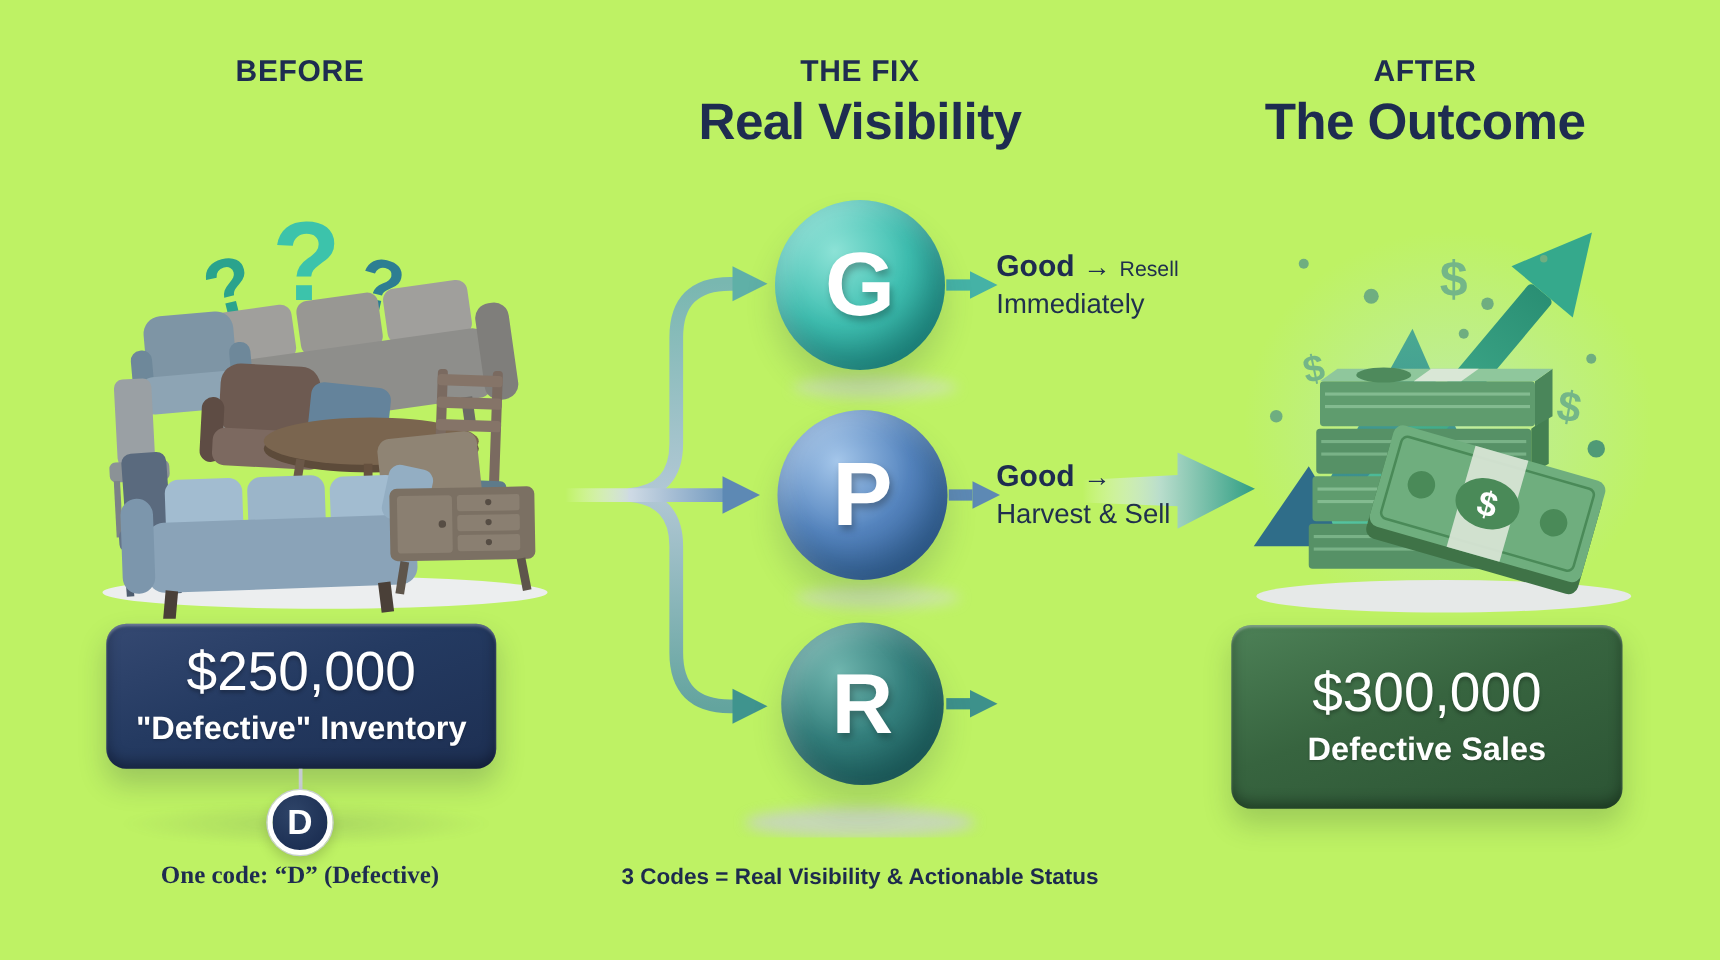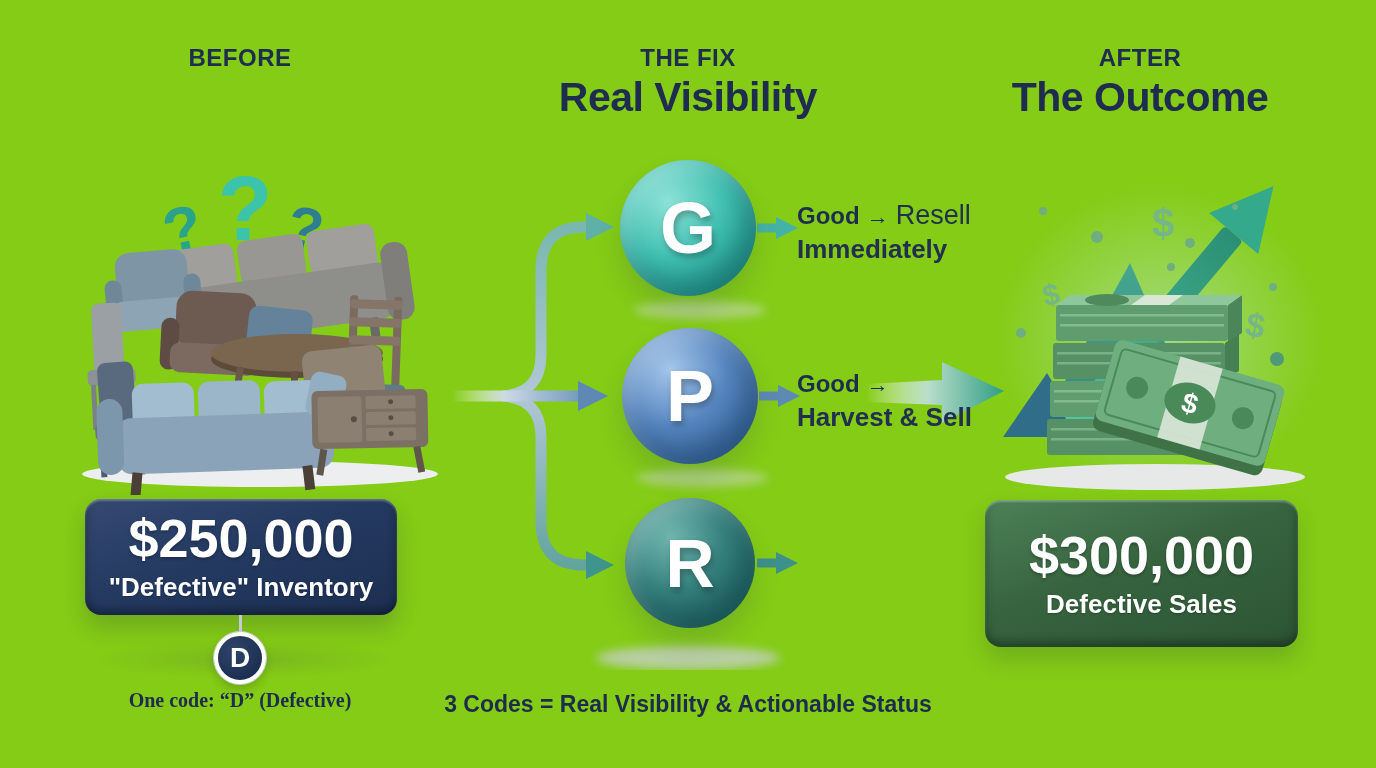--- a/index.html
+++ b/index.html
@@ -1,16 +1,16 @@
 <!DOCTYPE html>
 <html><head>
 <meta charset="utf-8">
 <style>
   html,body{margin:0;padding:0;background:#fff;}
-  .stage{position:relative;width:1376px;height:768px;background:#84cc16;overflow:hidden;
+  .stage{position:relative;width:1376px;height:768px;background:#bef264;overflow:hidden;
          font-family:"Liberation Sans",sans-serif;color:#1e2c50;}
 
   
   .col-header{position:absolute;width:400px;text-align:center;color:#1e2c50;}
   #hdr-before{left:40px;top:44px;}
   #hdr-fix{left:488px;top:44px;}
   #hdr-after{left:940px;top:44px;}
   .eyebrow{font-size:24px;font-weight:700;letter-spacing:.5px;}
   .col-title{font-size:41px;font-weight:800;margin-top:2px;letter-spacing:-.5px;}
 
@@ -32,50 +32,50 @@
   #sphere-r{left:625px;top:498px;width:130px;height:130px;font-size:68px;
             background:radial-gradient(circle at 35% 30%, #6fb5ae 0%, #337f7c 45%, #226663 78%, #1c5855 100%);}
 
   
   .node-label{position:absolute;color:#1e2c50;line-height:1.1;}
   #label-good{left:797px;top:201px;}
   #label-parts{left:797px;top:369px;}
   #label-repair{left:797px;top:538px;}
   .nl1{font-size:24px;font-weight:700;}
   .nl1 .arr{font-weight:400;font-size:22px;margin:0 7px;}
-  .nl1 .rest{font-weight:400;font-size:27px;color:#20304e;}
-  .nl2{font-size:26px;font-weight:700;color:#20304e;margin-top:4px;}
+  .nl1 .rest{font-weight:400;font-size:17px;color:#20304e;}
+  .nl2{font-size:22px;font-weight:400;color:#20304e;margin-top:4px;}
 
   
   .badge{position:absolute;border-radius:16px;display:flex;flex-direction:column;
          align-items:center;justify-content:center;color:#fff;}
   #badge-defective{left:85px;top:499px;width:312px;height:116px;
          background:linear-gradient(160deg,#354972 0%,#243a61 45%,#1d2f52 100%);
          box-shadow:inset 0 2px 2px rgba(255,255,255,.28), inset 0 -5px 10px rgba(0,0,10,.38), 0 12px 22px rgba(30,45,70,.22);}
   #badge-profit{left:985px;top:500px;width:313px;height:147px;
          background:linear-gradient(160deg,#4d8157 0%,#37643f 45%,#2c5434 100%);
          box-shadow:inset 0 2px 2px rgba(255,255,255,.3), inset 0 -5px 10px rgba(0,10,0,.38), 0 12px 22px rgba(40,70,50,.22);}
-  .badge-value{font-size:54px;font-weight:700;line-height:1;text-shadow:0 2px 3px rgba(0,0,0,.25);}
+  .badge-value{font-size:44px;font-weight:400;line-height:1;text-shadow:0 2px 3px rgba(0,0,0,.25);}
   .badge-label{font-size:26px;font-weight:700;margin-top:7px;text-shadow:0 1px 2px rgba(0,0,0,.25);}
 
   
   .connector{position:absolute;left:239px;top:615px;width:3px;height:20px;background:#c6cbd2;}
   .d-shadow{position:absolute;left:95px;top:641px;width:300px;height:36px;
             background:radial-gradient(ellipse at center, rgba(60,70,80,.16), rgba(60,70,80,0) 70%);filter:blur(2px);}
   .code-circle{position:absolute;left:214px;top:632px;width:52px;height:52px;box-sizing:border-box;
             border-radius:50%;background:radial-gradient(circle at 38% 32%, #2e4468, #1d3054 72%);
             border:4px solid #fff;box-shadow:0 0 0 1px #c9ced6, 0 5px 10px rgba(0,0,0,.18);
             display:flex;align-items:center;justify-content:center;color:#fff;font-size:28px;font-weight:800;}
 
   
   .caption{position:absolute;left:30px;width:420px;text-align:center;font-family:Liberation Serif, serif;}
   #caption-bold{top:689px;font-size:20px;font-weight:700;color:#1e2c50;}
   #caption-reg{top:713px;font-size:20px;font-weight:400;color:#31405f;}
   .footer-note{position:absolute;left:428px;top:691px;width:520px;text-align:center;
-               font-size:23px;font-weight:700;color:#1d2b4d;}
+               font-size:18px;font-weight:700;color:#1d2b4d;}
 </style>
 </head>
 <body>
 
 <div class="stage">
 
   <div class="col-header" id="hdr-before">
     <div class="eyebrow">BEFORE</div>
   </div>
   <div class="col-header" id="hdr-fix">

